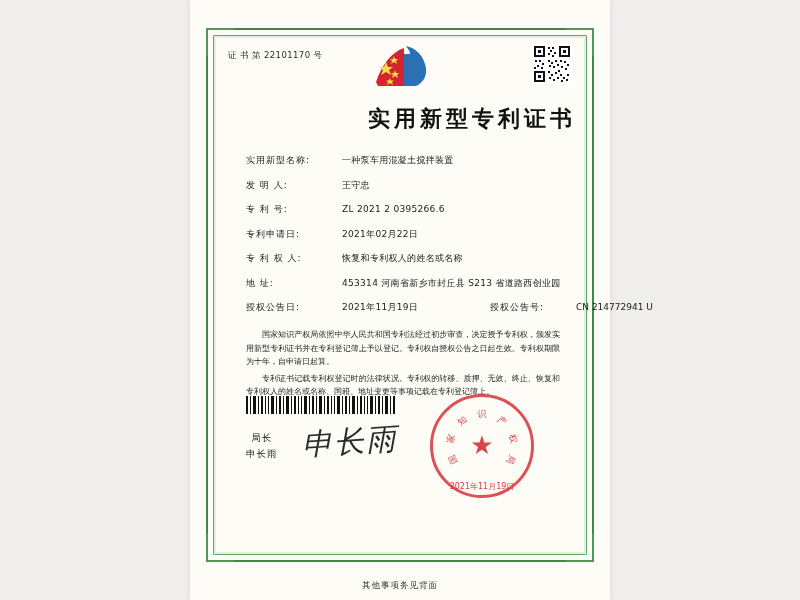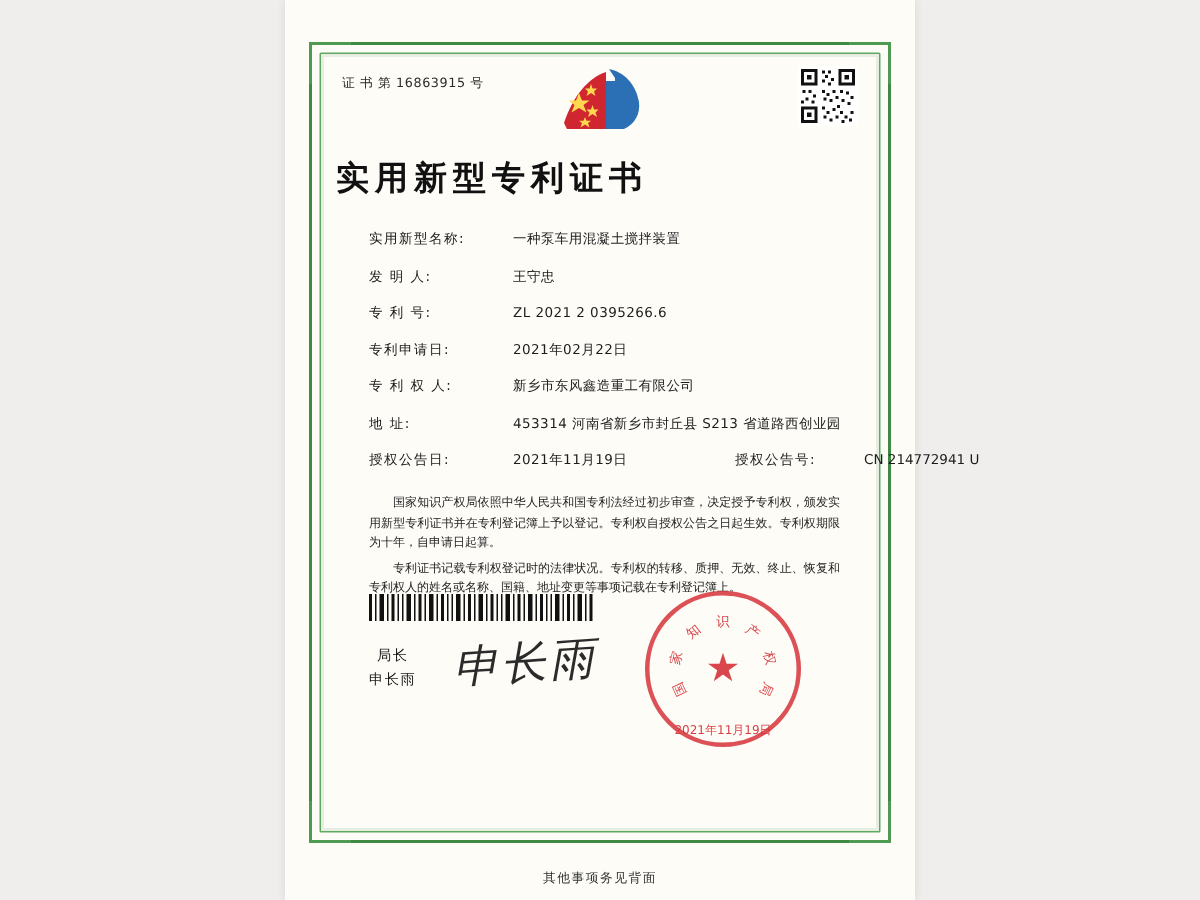--- a/index.html
+++ b/index.html
@@ -93,21 +93,21 @@
     height: 40px;
     background: #fff;
   }
   .qr svg { display:block; }
 
   .title {
     position: absolute;
     left: 0;
     right: 0;
     top: 60px;
-    text-align: left;
+    text-align: right;
     font-size: 22px;
     font-weight: bold;
     letter-spacing: 4px;
     color: #111;
     font-family: "DejaVu Sans", sans-serif;
   }
 
   .fields {
     position: absolute;
     left: 22px;
@@ -275,21 +275,21 @@
     <div class="border-outer">
       <div class="border-inner"></div>
       <div class="corner tl"></div>
       <div class="corner tr"></div>
       <div class="corner bl"></div>
       <div class="corner br"></div>
     </div>
 
     <div class="content">
 
-      <div class="cert-no">证 书 第 16863915 号</div>
+      <div class="cert-no">证 书 第 22101170 号</div>
 
       <div class="logo">
         <svg width="72" height="48" viewBox="0 0 72 48">
           <path d="M40 4 C50 6, 58 14, 60 26 C61 34, 57 41, 50 44 L44 44 L44 10 Z" fill="#2b6fb5"></path>
           <path d="M44 12 L44 44 L38 44 L38 12 Z" fill="#2b6fb5"></path>
           <path d="M10 40 C16 22, 26 10, 38 6 L38 44 L12 44 Z" fill="#cf2630"></path>
           <polygon points="20,20 22,25 27,25 23,28 25,33 20,30 15,33 17,28 13,25 18,25" fill="#ffd84d"></polygon>
           <polygon points="28,14 29,17 32,17 30,19 31,22 28,20 25,22 26,19 24,17 27,17" fill="#ffd84d"></polygon>
           <polygon points="29,28 30,31 33,31 31,33 32,36 29,34 26,36 27,33 25,31 28,31" fill="#ffd84d"></polygon>
           <polygon points="24,36 25,38.5 28,38.5 26,40 27,43 24,41 21,43 22,40 20,38.5 23,38.5" fill="#ffd84d"></polygon>
@@ -362,21 +362,21 @@
         <div class="field-row">
           <div class="field-label">专 利 号:</div>
           <div class="field-value">ZL 2021 2 0395266.6</div>
         </div>
         <div class="field-row">
           <div class="field-label">专利申请日:</div>
           <div class="field-value">2021年02月22日</div>
         </div>
         <div class="field-row">
           <div class="field-label">专 利 权 人:</div>
-          <div class="field-value">新乡市东风鑫造重工有限公司</div>
+          <div class="field-value">恢复和专利权人的姓名或名称</div>
         </div>
         <div class="field-row">
           <div class="field-label">地 址:</div>
           <div class="field-value">453314 河南省新乡市封丘县 S213 省道路西创业园 1 号</div>
         </div>
         <div class="field-row split">
           <div class="field-label">授权公告日:</div>
           <div class="field-value">2021年11月19日</div>
           <div class="field-label2">授权公告号:</div>
           <div class="field-value2">CN 214772941 U</div>

